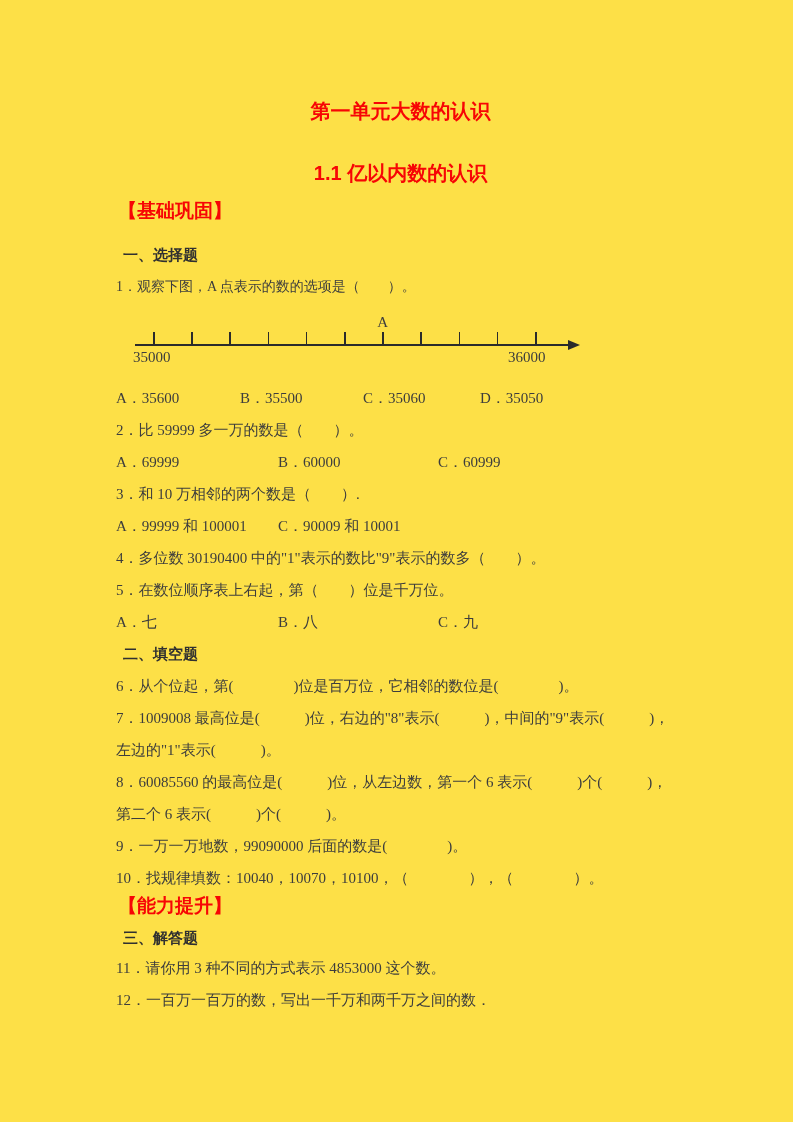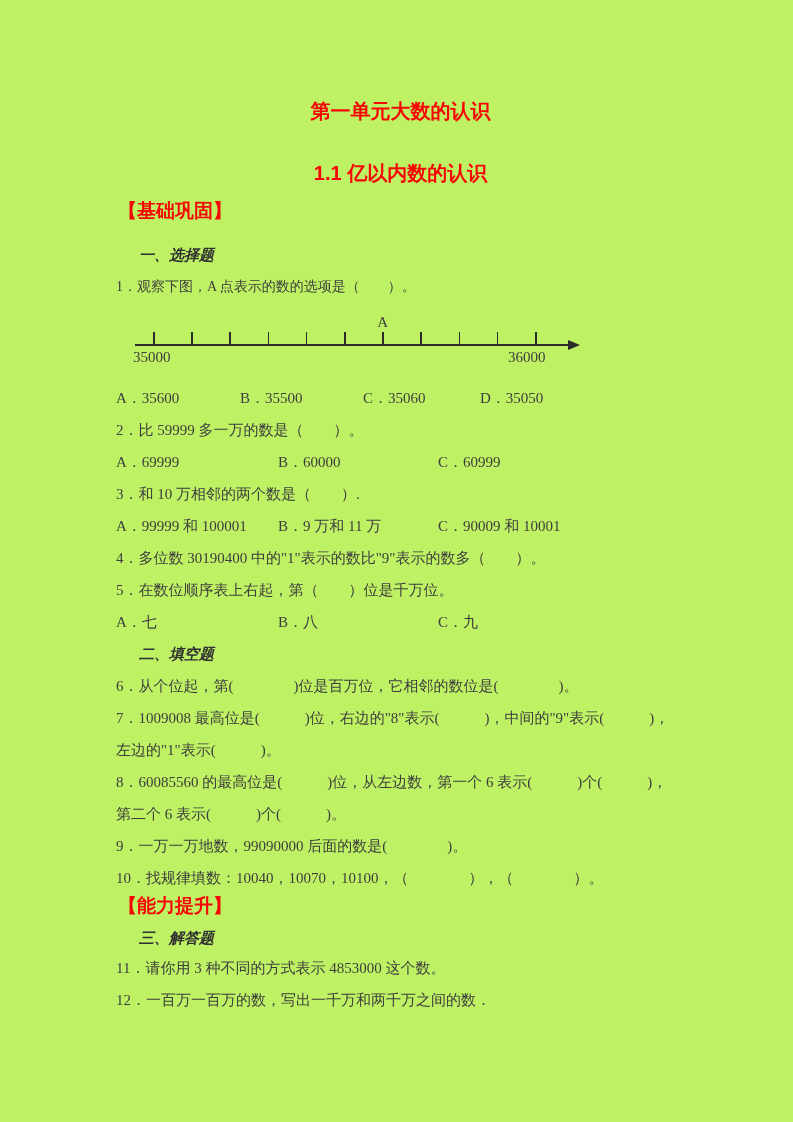--- a/index.html
+++ b/index.html
@@ -1,20 +1,20 @@
 <!DOCTYPE html>
 <html><head>
 <meta charset="utf-8">
 <style>
   * { margin:0; padding:0; box-sizing:border-box; }
   html,body { background:#ffffff; }
   .page {
     position:relative;
     width:793px; height:1122px;
-    background:#bef264;
+    background:#fde047;
     overflow:hidden;
     font-family:"Liberation Serif","DejaVu Serif",serif;
     color:#3d3d3d;
   }
   .content { padding:100px 108px 0 116px; }
 
   .title {
     text-align:center;
     font-family:"Liberation Sans","DejaVu Sans",sans-serif;
     font-weight:bold;
@@ -29,21 +29,21 @@
     margin-left:2px;
   }
   .banner-basic { margin-top:15px; }
   .banner-advanced { margin-top:0; }
 
   .part-header {
     font-family:"Liberation Sans","DejaVu Sans",sans-serif;
     font-weight:bold;
     color:#303030;
     font-size:15px; line-height:16px;
-    margin-top:24px; margin-left:23px;font-style:italic;
+    margin-top:24px; margin-left:7px;
   }
   .part-header-3 { margin-top:12px; }
 
   .q-intro {
     font-size:14px; line-height:22px;
     margin-top:13px;
     white-space:nowrap;
   }
   .line {
     font-size:15px; line-height:32px; min-height:32px;
@@ -129,21 +129,20 @@
     <p class="line">2．比 59999 多一万的数是（　　）。</p>
     <div class="line opts opts-3">
       <span>A．69999</span>
       <span>B．60000</span>
       <span>C．60999</span>
     </div>
 
     <p class="line">3．和 10 万相邻的两个数是（　　）.</p>
     <div class="line opts opts-3">
       <span>A．99999 和 100001</span>
-      <span>B．9 万和 11 万</span>
       <span>C．90009 和 10001</span>
     </div>
 
     <p class="line">4．多位数 30190400 中的"1"表示的数比"9"表示的数多（　　）。</p>
 
     <p class="line">5．在数位顺序表上右起，第（　　）位是千万位。</p>
     <div class="line opts opts-3">
       <span>A．七</span>
       <span>B．八</span>
       <span>C．九</span>

